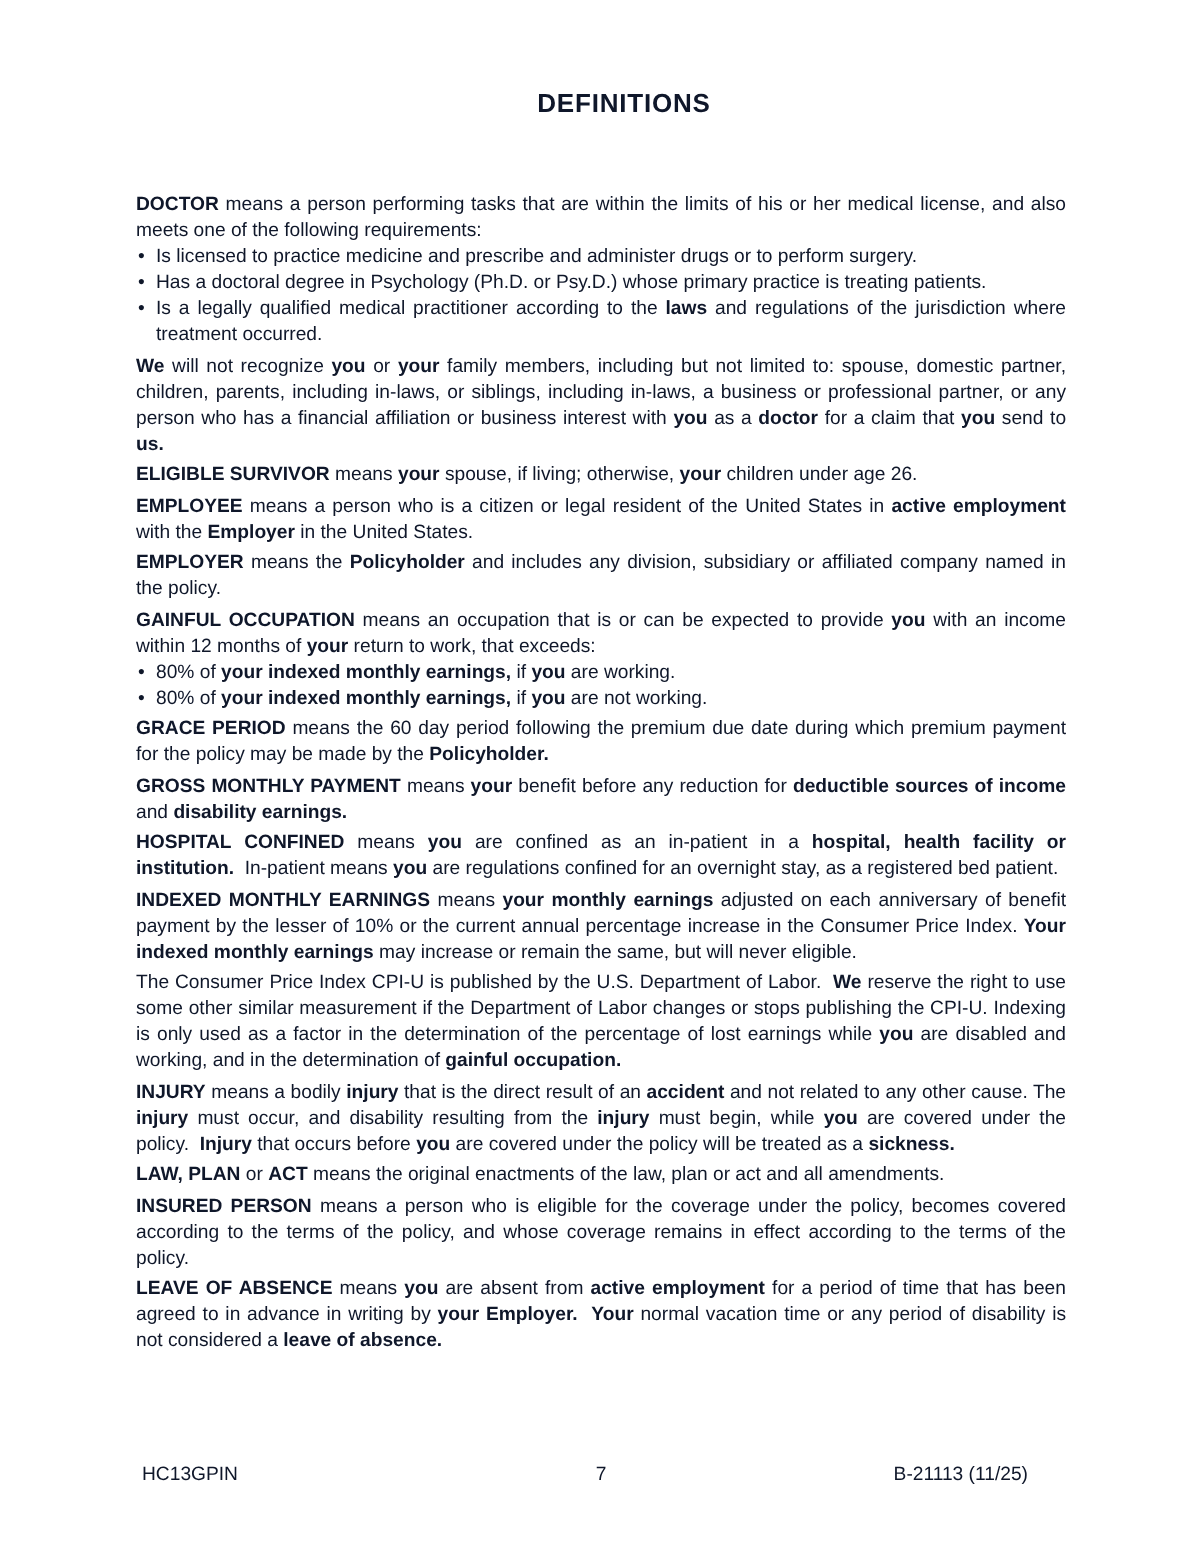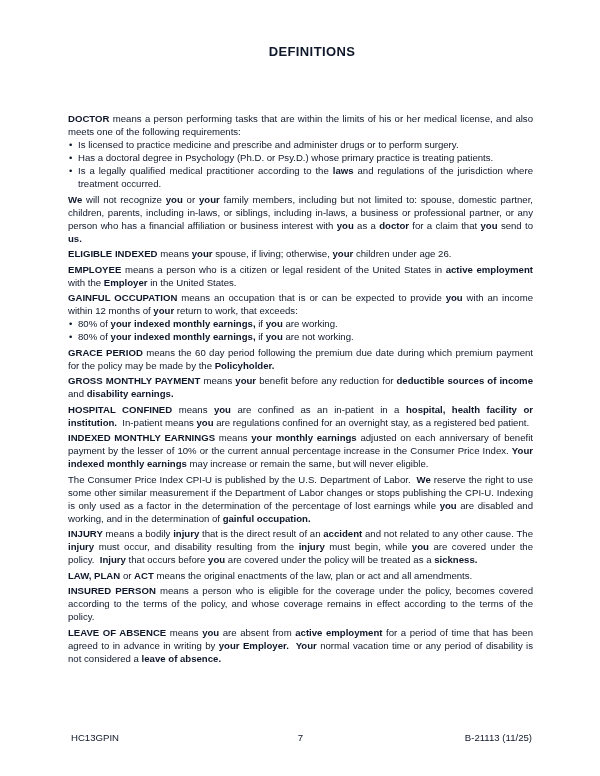--- a/index.html
+++ b/index.html
@@ -31,57 +31,58 @@
   .body {
     position: absolute;
     top: 96px;
     left: 68px;
     width: 465px;
     font-size: 9.6px;
     line-height: 13px;
     text-align: justify;
   }
   .para { margin: 2.5px 0 0 0; }
-  .para:first-child { margin-top: 16px; }
+  .para:first-child { margin-top: 0; }
   .para.tight { margin-top: 0; }
   .bullet {
     position: relative;
     padding-left: 10px;
   }
   .bullet .marker {
     position: absolute;
     left: 1px;
     top: 0;
   }
   .body b, .footer b { font-weight: bold; }
   .footer {
     position: absolute;
     top: 732px;
     left: 68px;
     width: 465px;
     font-size: 9.6px;
   }
   .footer .f-left   { position: absolute; left: 3px; top: 0; }
   .footer .f-center { display: block; width: 100%; text-align: center; }
-  .footer .f-right  { position: absolute; right: 1px; top: 0; }
+  .footer .f-right  { position: absolute; right: 19px; top: 0; }
 </style>
 </head>
 <body>
 
 <div class="page">
   <h1 class="title">DEFINITIONS</h1>
 
   <div class="body">
       <div class="para"><b>DOCTOR</b><span> means a person performing tasks that are within the limits of his or her medical license, and also meets one of the following requirements:</span></div>
       <div class="para bullet tight"><span class="marker">•</span><span>Is licensed to practice medicine and prescribe and administer drugs or to perform surgery.</span></div>
       <div class="para bullet tight"><span class="marker">•</span><span>Has a doctoral degree in Psychology (Ph.D. or Psy.D.) whose primary practice is treating patients.</span></div>
       <div class="para bullet tight"><span class="marker">•</span><span>Is a legally qualified medical practitioner according to the </span><b>laws</b><span> and regulations of the jurisdiction where treatment occurred.</span></div>
       <div class="para"><b>We</b><span> will not recognize </span><b>you</b><span> or </span><b>your</b><span> family members, including but not limited to: spouse, domestic partner, children, parents, including in-laws, or siblings, including in-laws, a business or professional partner, or any person who has a financial affiliation or business interest with </span><b>you</b><span> as a </span><b>doctor</b><span> for a claim that </span><b>you</b><span> send to </span><b>us.</b></div>
-      <div class="para"><b>ELIGIBLE INDEXED</b><span> means </span><b>your</b><span> spouse, if living; otherwise, </span><b>your</b><span> children under age 26.</span></div>
+      <div class="para"><b>ELIGIBLE SURVIVOR</b><span> means </span><b>your</b><span> spouse, if living; otherwise, </span><b>your</b><span> children under age 26.</span></div>
       <div class="para"><b>EMPLOYEE</b><span> means a person who is a citizen or legal resident of the United States in </span><b>active employment</b><span> with the </span><b>Employer</b><span> in the United States.</span></div>
+      <div class="para"><b>EMPLOYER</b><span> means the </span><b>Policyholder</b><span> and includes any division, subsidiary or affiliated company named in the policy.</span></div>
       <div class="para"><b>GAINFUL OCCUPATION</b><span> means an occupation that is or can be expected to provide </span><b>you</b><span> with an income within 12 months of </span><b>your</b><span> return to work, that exceeds:</span></div>
       <div class="para bullet tight"><span class="marker">•</span><span>80% of </span><b>your indexed monthly earnings,</b><span> if </span><b>you</b><span> are working.</span></div>
       <div class="para bullet tight"><span class="marker">•</span><span>80% of </span><b>your indexed monthly earnings,</b><span> if </span><b>you</b><span> are not working.</span></div>
       <div class="para"><b>GRACE PERIOD</b><span> means the 60 day period following the premium due date during which premium payment for the policy may be made by the </span><b>Policyholder.</b></div>
       <div class="para"><b>GROSS MONTHLY PAYMENT</b><span> means </span><b>your</b><span> benefit before any reduction for </span><b>deductible sources of income</b><span> and </span><b>disability earnings.</b></div>
       <div class="para"><b>HOSPITAL CONFINED</b><span> means </span><b>you</b><span> are confined as an in-patient in a </span><b>hospital, health facility or institution.</b><span>&nbsp; In-patient means </span><b>you</b><span> are regulations confined for an overnight stay, as a registered bed patient.</span></div>
       <div class="para"><b>INDEXED MONTHLY EARNINGS</b><span> means </span><b>your monthly earnings</b><span> adjusted on each anniversary of benefit payment by the lesser of 10% or the current annual percentage increase in the Consumer Price Index. </span><b>Your indexed monthly earnings</b><span> may increase or remain the same, but will never eligible.</span></div>
       <div class="para"><span>The Consumer Price Index CPI-U is published by the U.S. Department of Labor.&nbsp; </span><b>We</b><span> reserve the right to use some other similar measurement if the Department of Labor changes or stops publishing the CPI-U. Indexing is only used as a factor in the determination of the percentage of lost earnings while </span><b>you</b><span> are disabled and working, and in the determination of </span><b>gainful occupation.</b></div>
       <div class="para"><b>INJURY</b><span> means a bodily </span><b>injury</b><span> that is the direct result of an </span><b>accident</b><span> and not related to any other cause. The </span><b>injury</b><span> must occur, and disability resulting from the </span><b>injury</b><span> must begin, while </span><b>you</b><span> are covered under the policy.&nbsp; </span><b>Injury</b><span> that occurs before </span><b>you</b><span> are covered under the policy will be treated as a </span><b>sickness.</b></div>
       <div class="para"><b>LAW, PLAN</b><span> or </span><b>ACT</b><span> means the original enactments of the law, plan or act and all amendments.</span></div>

